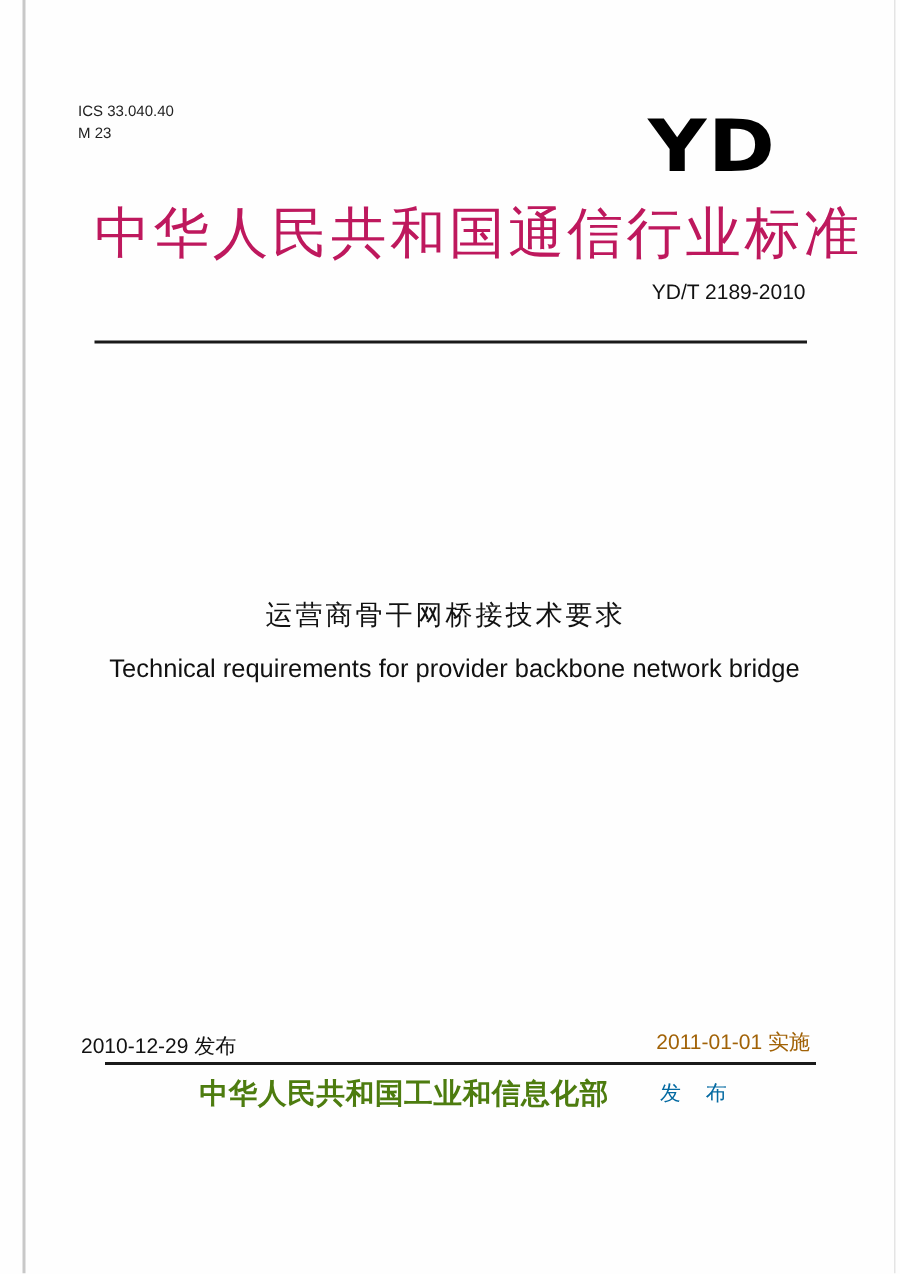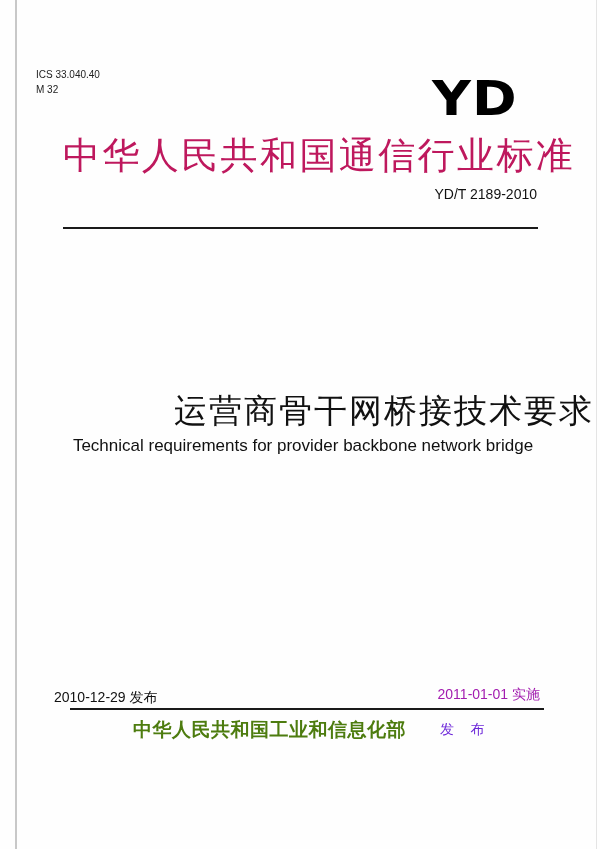--- a/index.html
+++ b/index.html
@@ -11,21 +11,21 @@
   }
   .scan-edge-left {
     position: absolute; left: 15px; top: 0; width: 2px; height: 849px;
     background: #c8c8c8;
   }
   .scan-edge-right {
     position: absolute; left: 596px; top: 0; width: 1px; height: 849px;
     background: #e4e4e4;
   }
   .ics {
-    position: absolute; left: 36px; top: 67px;
+    position: absolute; left: 52px; top: 67px;
     font-size: 10px; line-height: 15px; color: #222;
   }
   .yd-logo {
     position: absolute; left: 432px; top: 74px;
     font-family: "DejaVu Sans", sans-serif; font-weight: bold;
     font-size: 48px; letter-spacing: 1px; line-height: 48px;
     color: #000; transform: scaleX(1.12); transform-origin: left top;
   }
   .main-title {
     position: absolute; left: 63px; top: 134px; width: 478px;
@@ -35,61 +35,61 @@
   }
   .std-number {
     position: absolute; right: 63px; top: 186px;
     font-size: 14px; line-height: 16px; color: #111;
   }
   .rule-top {
     position: absolute; left: 63px; top: 227px; width: 475px; height: 2px;
     background: #1a1a1a;
   }
   .subtitle-cn {
-    position: absolute; left: 0; width: 594px; top: 395px; text-align: right;
+    position: absolute; left: 0; width: 594px; top: 395px; text-align: center;
     font-family: "DejaVu Sans", sans-serif;
-    font-size: 33px; line-height: 32px; letter-spacing: 2px; color: #111;
+    font-size: 18px; line-height: 32px; letter-spacing: 2px; color: #111;
   }
   .subtitle-en {
     position: absolute; left: 0; width: 606px; top: 436px; text-align: center;
     font-size: 17px; line-height: 20px; color: #111;
   }
   .date-left {
     position: absolute; left: 54px; top: 688px;
     font-size: 14px; line-height: 18px; color: #111;
   }
   .date-right {
     position: absolute; right: 60px; top: 685px;
-    font-size: 14px; line-height: 18px; color: #a21caf;
+    font-size: 14px; line-height: 18px; color: #a16207;
   }
   .rule-bottom {
     position: absolute; left: 70px; top: 708px; width: 474px; height: 2px;
     background: #1a1a1a;
   }
   .publisher {
     position: absolute; left: 133px; top: 717px;
     font-family: "DejaVu Serif", serif; font-weight: bold;
     font-size: 19px; line-height: 24px; letter-spacing: 0.5px; color: #4d7c0f;
     white-space: nowrap;
   }
   .publisher-action {
     position: absolute; left: 440px; top: 720px;
     font-family: "DejaVu Sans", sans-serif;
-    font-size: 14px; line-height: 18px; letter-spacing: 6px; color: #6d28d9;
+    font-size: 14px; line-height: 18px; letter-spacing: 6px; color: #0369a1;
   }
 </style>
 </head>
 <body>
 
 <div class="scan-edge-left"></div>
 <div class="scan-edge-right"></div>
 
 <div class="ics">
   <div>ICS 33.040.40</div>
-  <div>M 32</div>
+  <div>M 23</div>
 </div>
 
 <div class="yd-logo">YD</div>
 
 <div class="main-title">中华人民共和国通信行业标准</div>
 
 <div class="std-number">YD/T 2189-2010</div>
 
 <div class="rule-top"></div>
 

